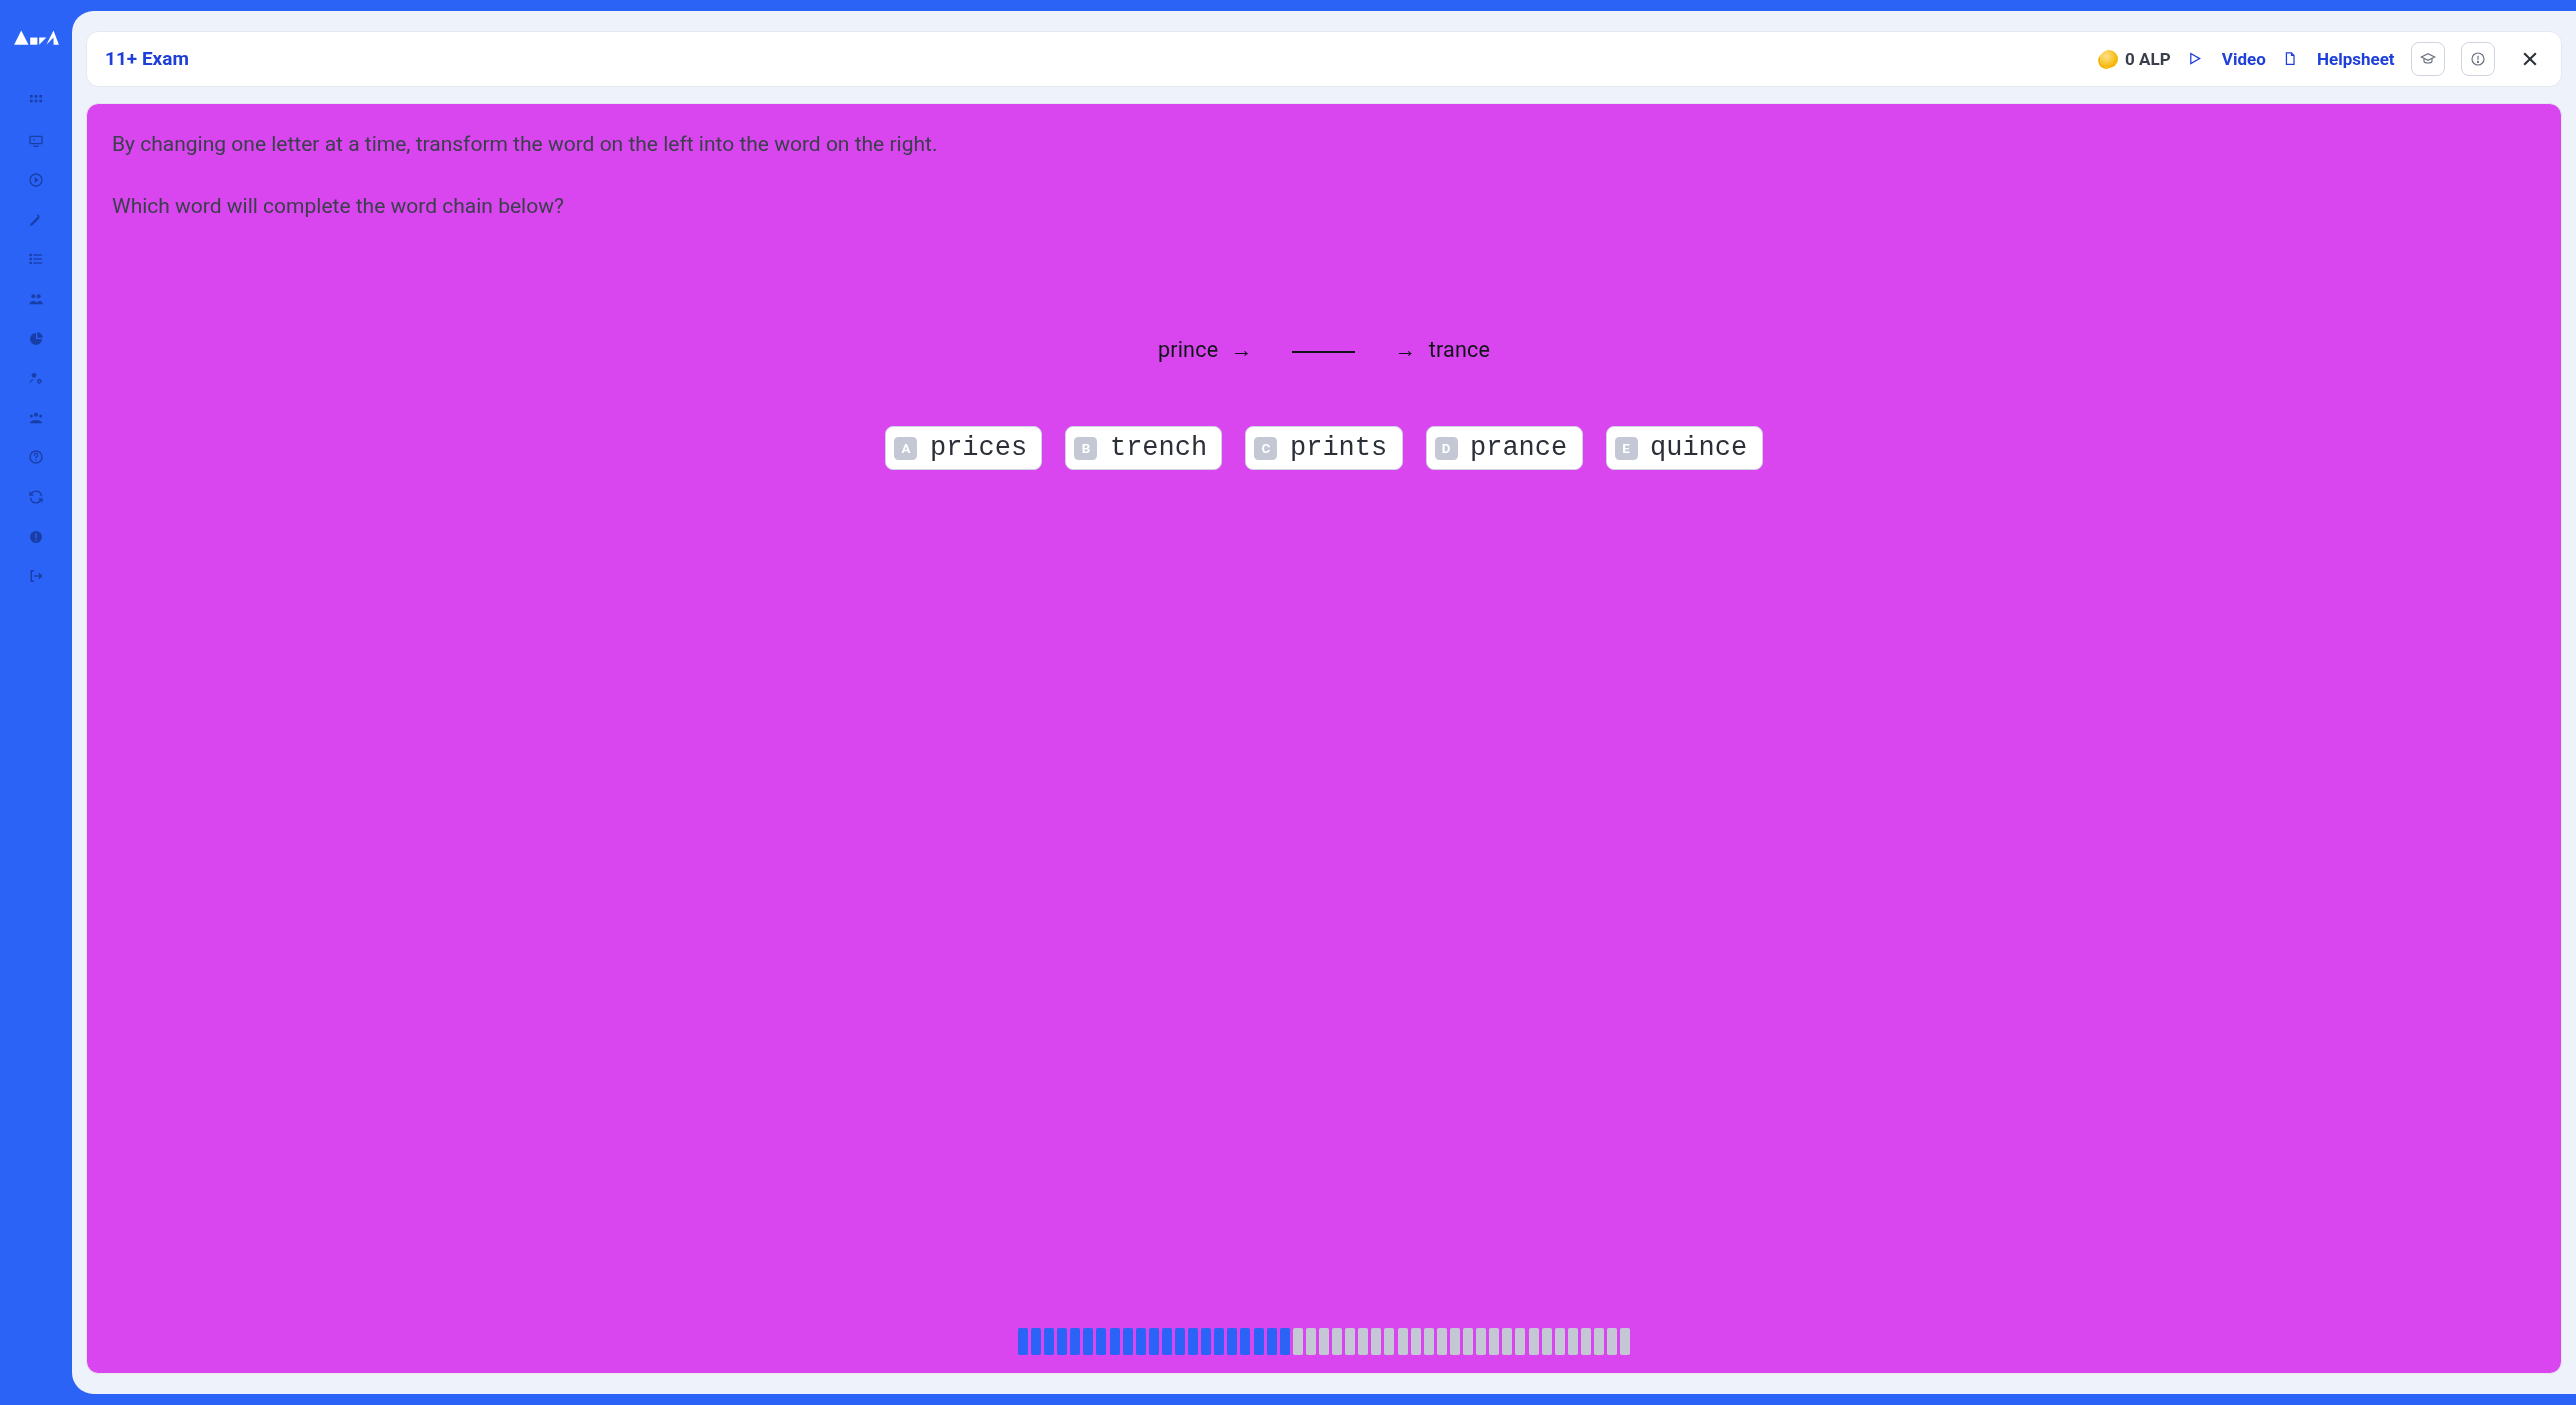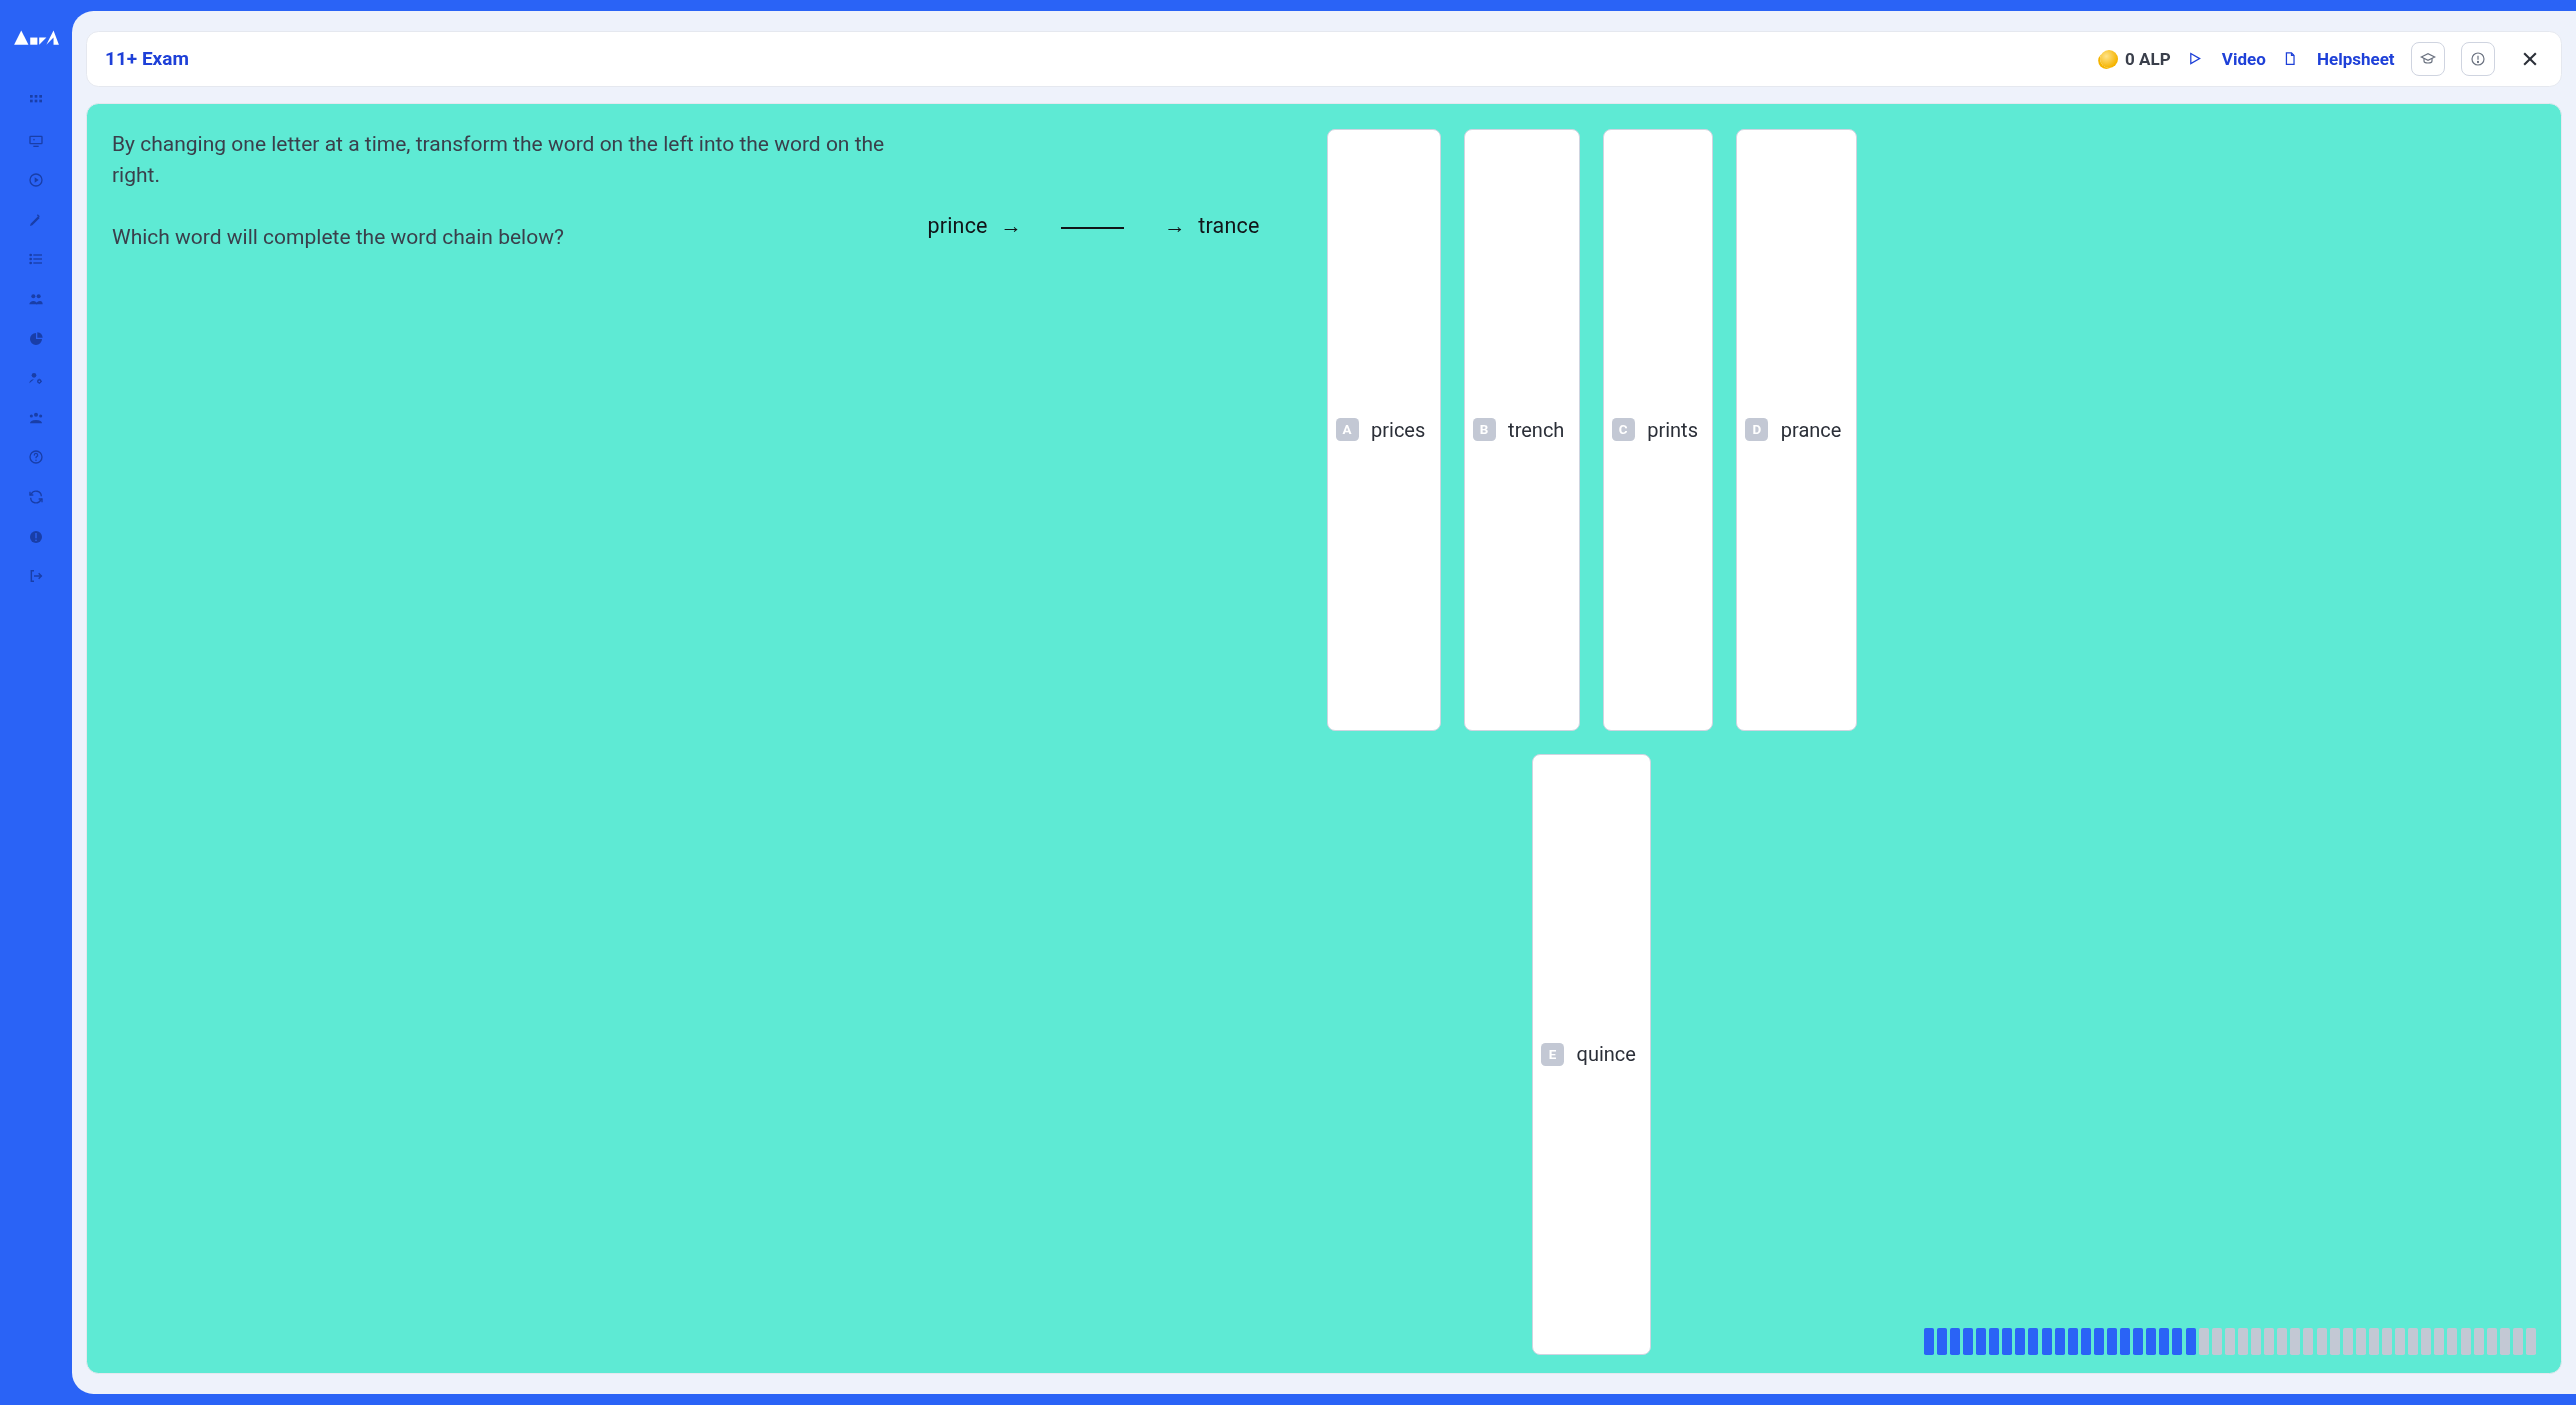--- a/index.html
+++ b/index.html
@@ -110,26 +110,27 @@
     width: 27px; height: 27px;
     display: flex;
     align-items: center;
     justify-content: center;
     cursor: pointer;
     color: #2b2f38;
     margin-left: 5.4px;
   }
   .close-btn svg { width: 20px; height: 20px; stroke: currentColor; stroke-width: 2.5; fill: none; }
   .card {
-    background: #5eead4;
+    background: #d946ef;
     border: 0.9px solid #e5e8ef;
     border-radius: 12.5px;
     flex: 1;
     padding: 25px 25px 18px 25px;
     display: flex;
+    flex-direction: column;
     position: relative;
     overflow: hidden;
   }
   .qtext {
     color: #3a3f4b;
     font-size: 21px;
     line-height: 1.5;
   }
   .qtext p { margin-bottom: 30.5px; }
   .chain {
@@ -175,21 +176,22 @@
     font-weight: 700;
     font-size: 13.4px;
     width: 23px; height: 23px;
     border-radius: 4.5px;
     display: flex;
     align-items: center;
     justify-content: center;
   }
   .opt .lbl {
     color: #2b2f38;
-    font-size: 20px;
+    font-size: 27px;
+    font-family: Liberation Mono, monospace;
   }
   .progress {
     margin-top: auto;
     padding-top: 27px;
     display: flex;
     justify-content: center;
     gap: 3.1px;
   }
   .tick {
     width: 10px;

